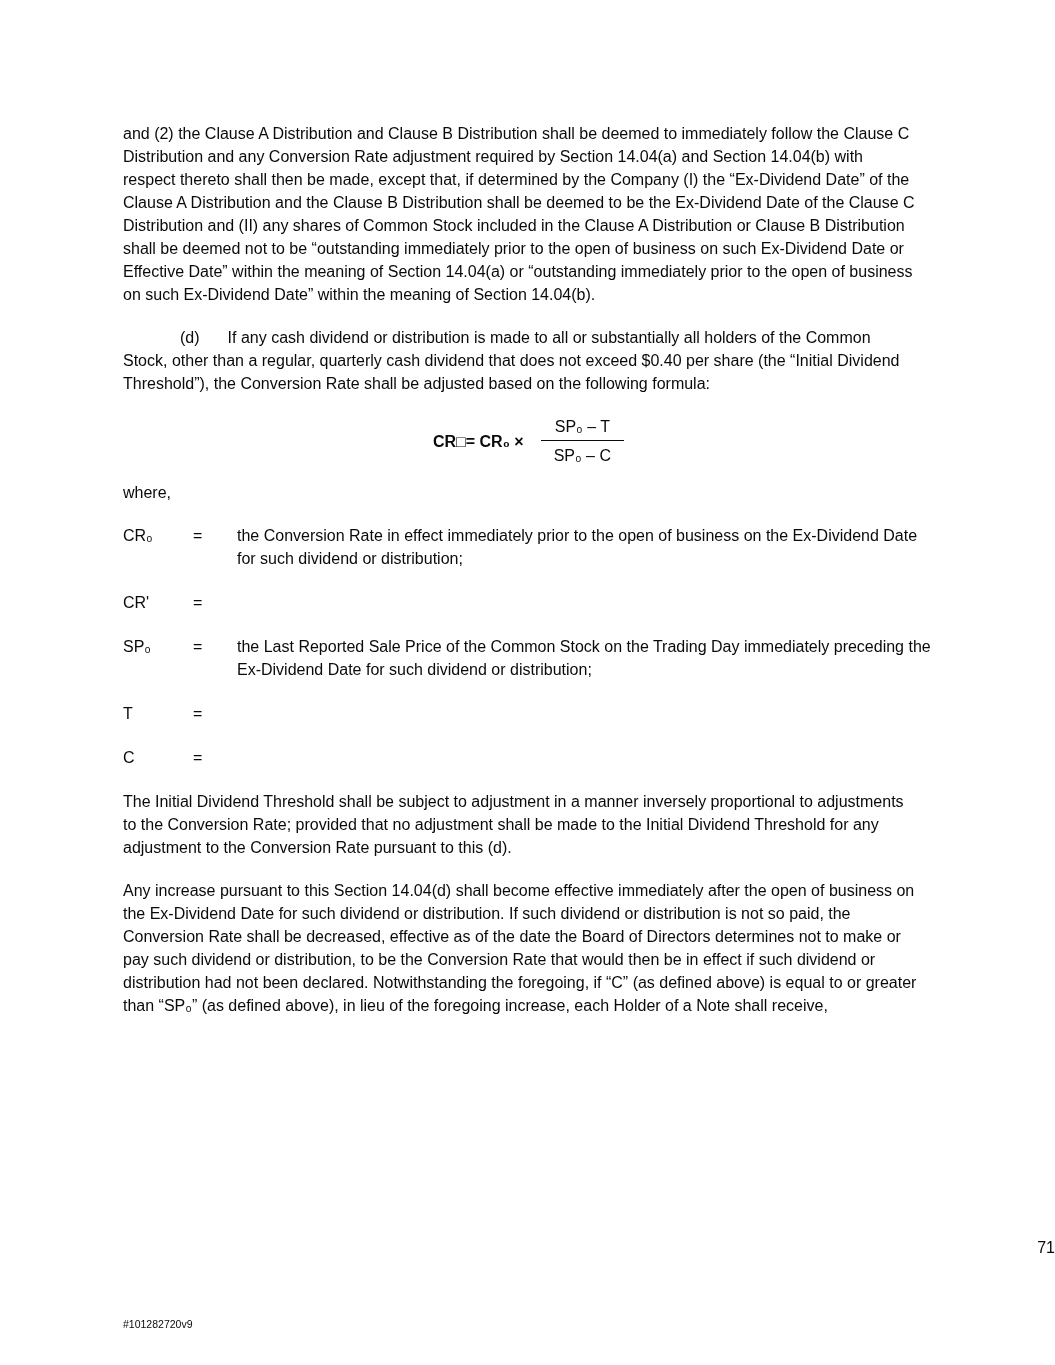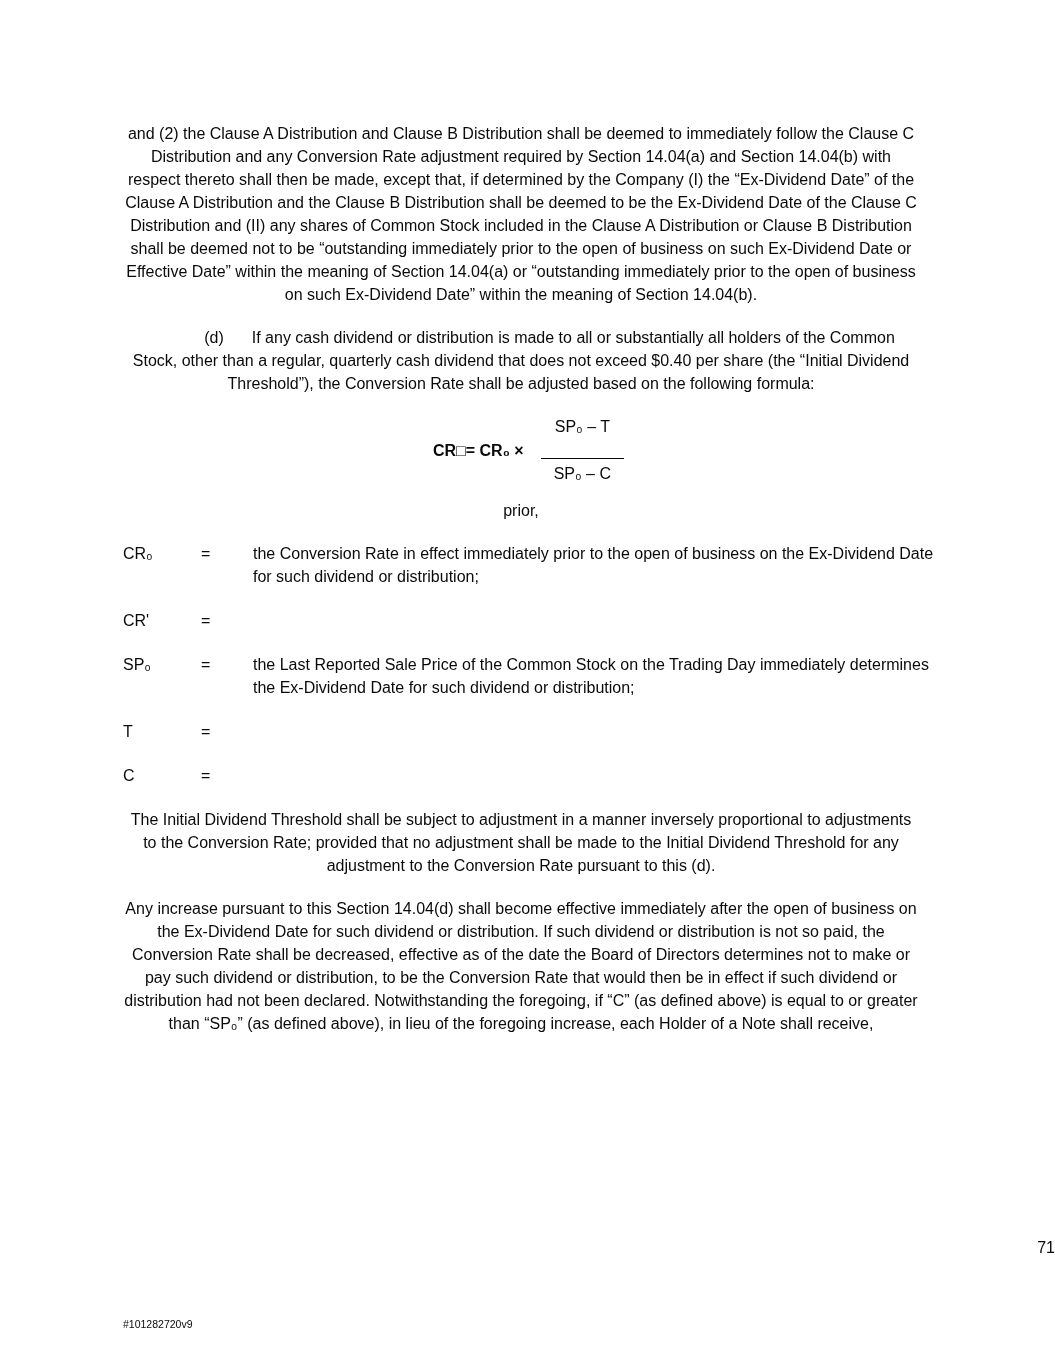--- a/index.html
+++ b/index.html
@@ -19,21 +19,21 @@
     overflow: hidden;
   }
   .content {
     position: absolute;
     left: 123px;
     top: 122px;
     width: 812px;
   }
   .content p {
     margin: 0 16px 20px 0;
-    text-align: center;
+    text-align: left;
   }
   .first-indent { display: inline-block; width: 57px; }
   .label-gap { display: inline-block; width: 28px; }
 
   .formula-row {
     display: flex;
     align-items: center;
     justify-content: center;
     margin: 6px 0 14px 0;
   }
@@ -43,36 +43,35 @@
     font-weight: bold;
   }
   .fraction {
     display: inline-flex;
     flex-direction: column;
     align-items: center;
     text-align: center;
     vertical-align: middle;
   }
   .fraction .num {
-    padding: 0 14px 20px 14px;
+    padding: 0 14px 2px 14px;
     border-bottom: 1.5px solid #0a0a0a;
   }
   .fraction .den {
     padding: 3px 14px 0 14px;
   }
 
   .where-line {
     margin: 0 0 22px 0;
   }
 
   .def-row {
     display: grid;
     grid-template-columns: 70px 44px 1fr;
     margin-bottom: 21px;
-    gap: 8px;
   }
   .def-term { white-space: nowrap; }
   .def-eq { }
   .def-text { }
 
   .page-number {
     position: absolute;
     left: 0;
     right: 0;
     top: 1236px;
@@ -98,37 +97,37 @@
     <p><span class="first-indent"></span><span>(d)</span><span class="label-gap"></span><span>If any cash dividend or distribution is made to all or substantially all holders of the Common Stock, other than a regular, quarterly cash dividend that does not exceed $0.40 per share (the “Initial Dividend Threshold”), the Conversion Rate shall be adjusted based on the following formula:</span></p>
 
     <div class="formula-row">
       <span class="formula-lhs">CR□= CR₀ ×</span>
       <span class="fraction">
         <span class="num">SP₀ – T</span>
         <span class="den">SP₀ – C</span>
       </span>
     </div>
 
-    <p class="where-line">prior,</p>
+    <p class="where-line">where,</p>
 
     <div class="def-row">
       <span class="def-term">CR₀</span>
       <span class="def-eq">=</span>
       <span class="def-text">the Conversion Rate in effect immediately prior to the open of business on the Ex-Dividend Date for such dividend or distribution;</span>
     </div>
 
     <div class="def-row">
       <span class="def-term">CR'</span>
       <span class="def-eq">=</span>
     </div>
 
     <div class="def-row">
       <span class="def-term">SP₀</span>
       <span class="def-eq">=</span>
-      <span class="def-text">the Last Reported Sale Price of the Common Stock on the Trading Day immediately determines the Ex-Dividend Date for such dividend or distribution;</span>
+      <span class="def-text">the Last Reported Sale Price of the Common Stock on the Trading Day immediately preceding the Ex-Dividend Date for such dividend or distribution;</span>
     </div>
 
     <div class="def-row">
       <span class="def-term">T</span>
       <span class="def-eq">=</span>
     </div>
 
     <div class="def-row">
       <span class="def-term">C</span>
       <span class="def-eq">=</span>

